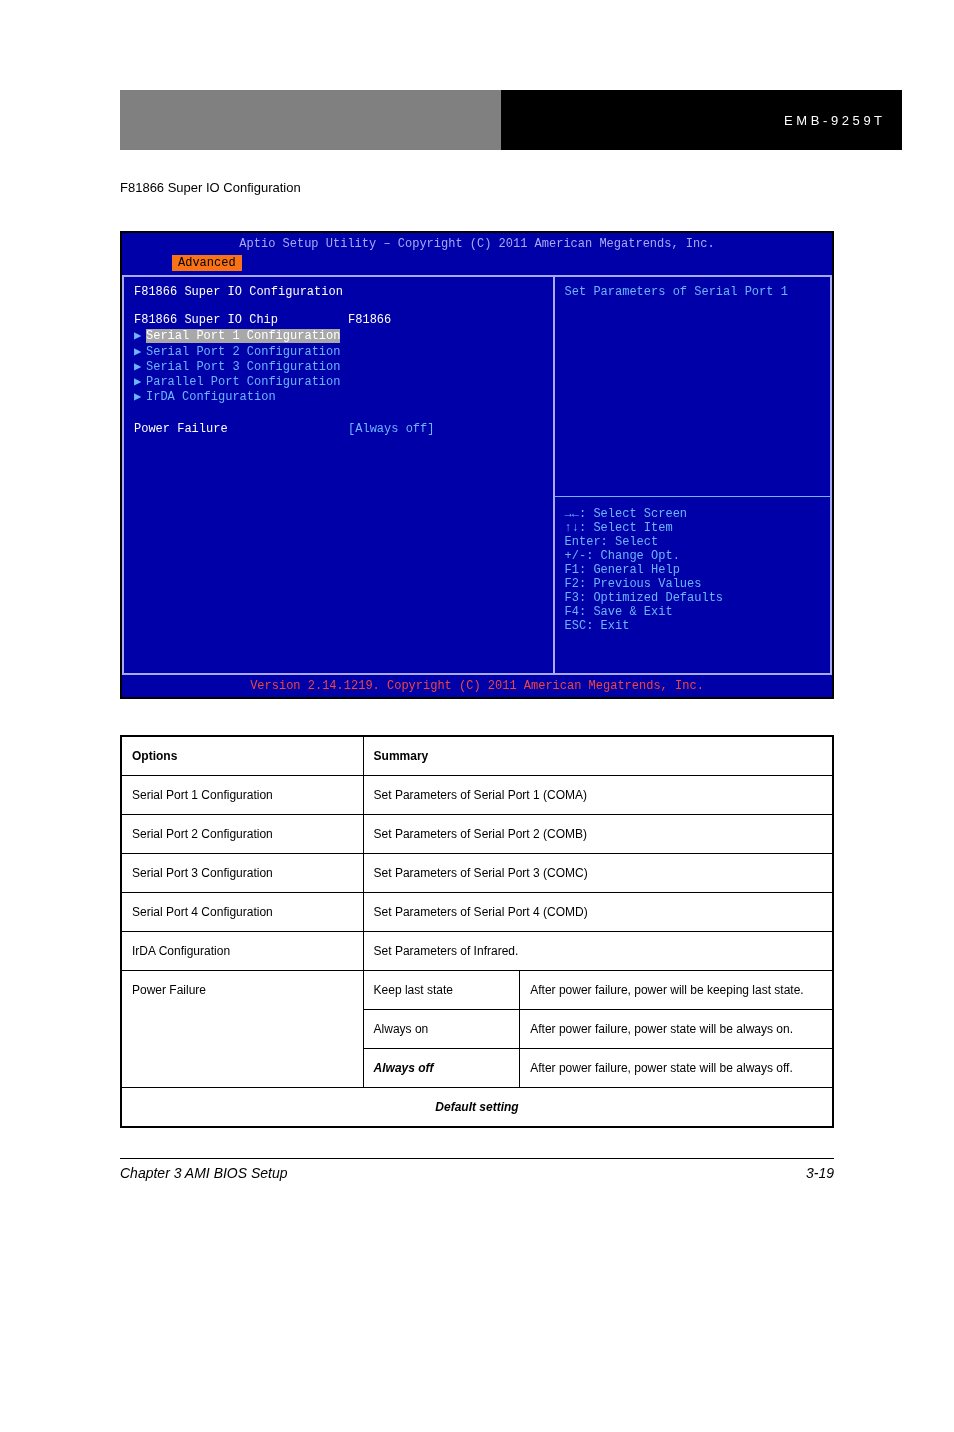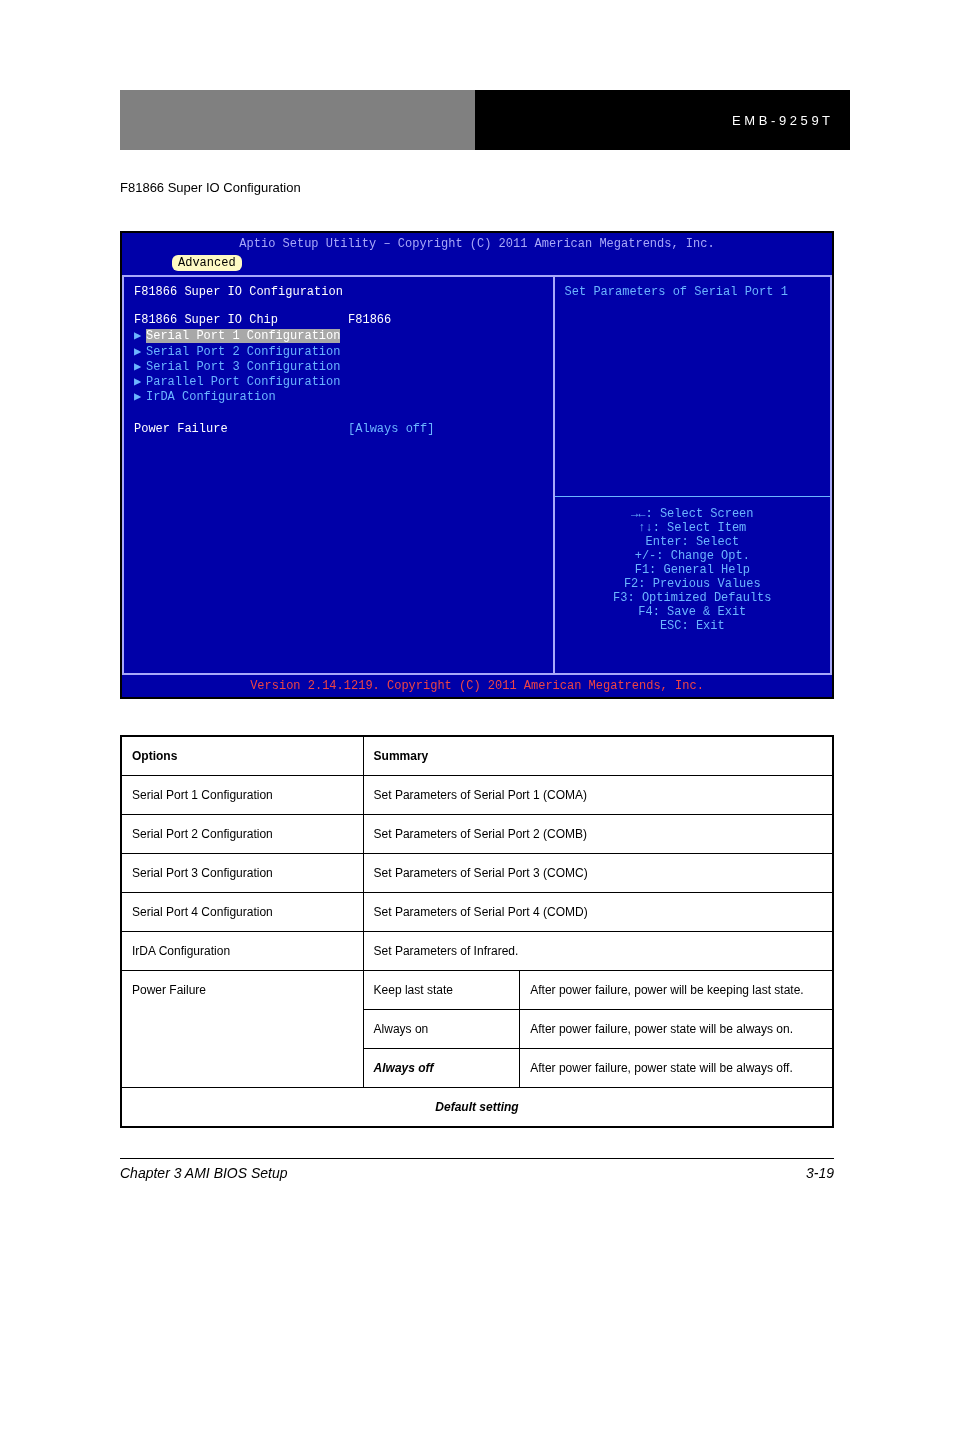--- a/index.html
+++ b/index.html
@@ -5,21 +5,21 @@
   body {
     margin: 0;
     padding: 0;
     background: #fff;
     font-family: Arial, sans-serif;
     font-size: 12px;
     width: 954px;
   }
   .page-header {
     display: flex;
-    margin: 90px 104px 30px 120px;
+    margin: 90px 52px 30px 120px;
   }
   .page-header-left {
     flex: 1;
     background: #808080;
     height: 60px;
   }
   .page-header-right {
     flex: 1;
     background: #000;
     color: #fff;
@@ -47,24 +47,23 @@
     color: #a8a8f8;
     text-align: center;
     padding: 4px 0;
   }
   .bios-tabs {
     background: #0000a8;
     padding: 0 30px 4px 50px;
   }
   .bios-tab-active {
     display: inline-block;
-    background: #fef9c3;
+    background: #f97316;
     color: #000;
     padding: 1px 6px;
-    border-radius: 6px;
   }
   .bios-body {
     display: flex;
     height: 400px;
   }
   .bios-left {
     flex: 1.6;
     border: 2px solid #a8a8f8;
     border-right: none;
     padding: 8px 10px;
@@ -111,21 +110,20 @@
     margin: 8px -10px 10px -10px;
   }
   .bios-help {
     color: #6cb5ff;
   }
   .bios-help-section {
     position: absolute;
     bottom: 40px;
     left: 10px;
     right: 10px;
-    text-align: center;
   }
   .bios-footer {
     background: #0000a8;
     color: #ef4444;
     text-align: center;
     padding: 4px 0;
   }
   .info-table {
     margin: 4px 120px;
     border: 2px solid #000;

